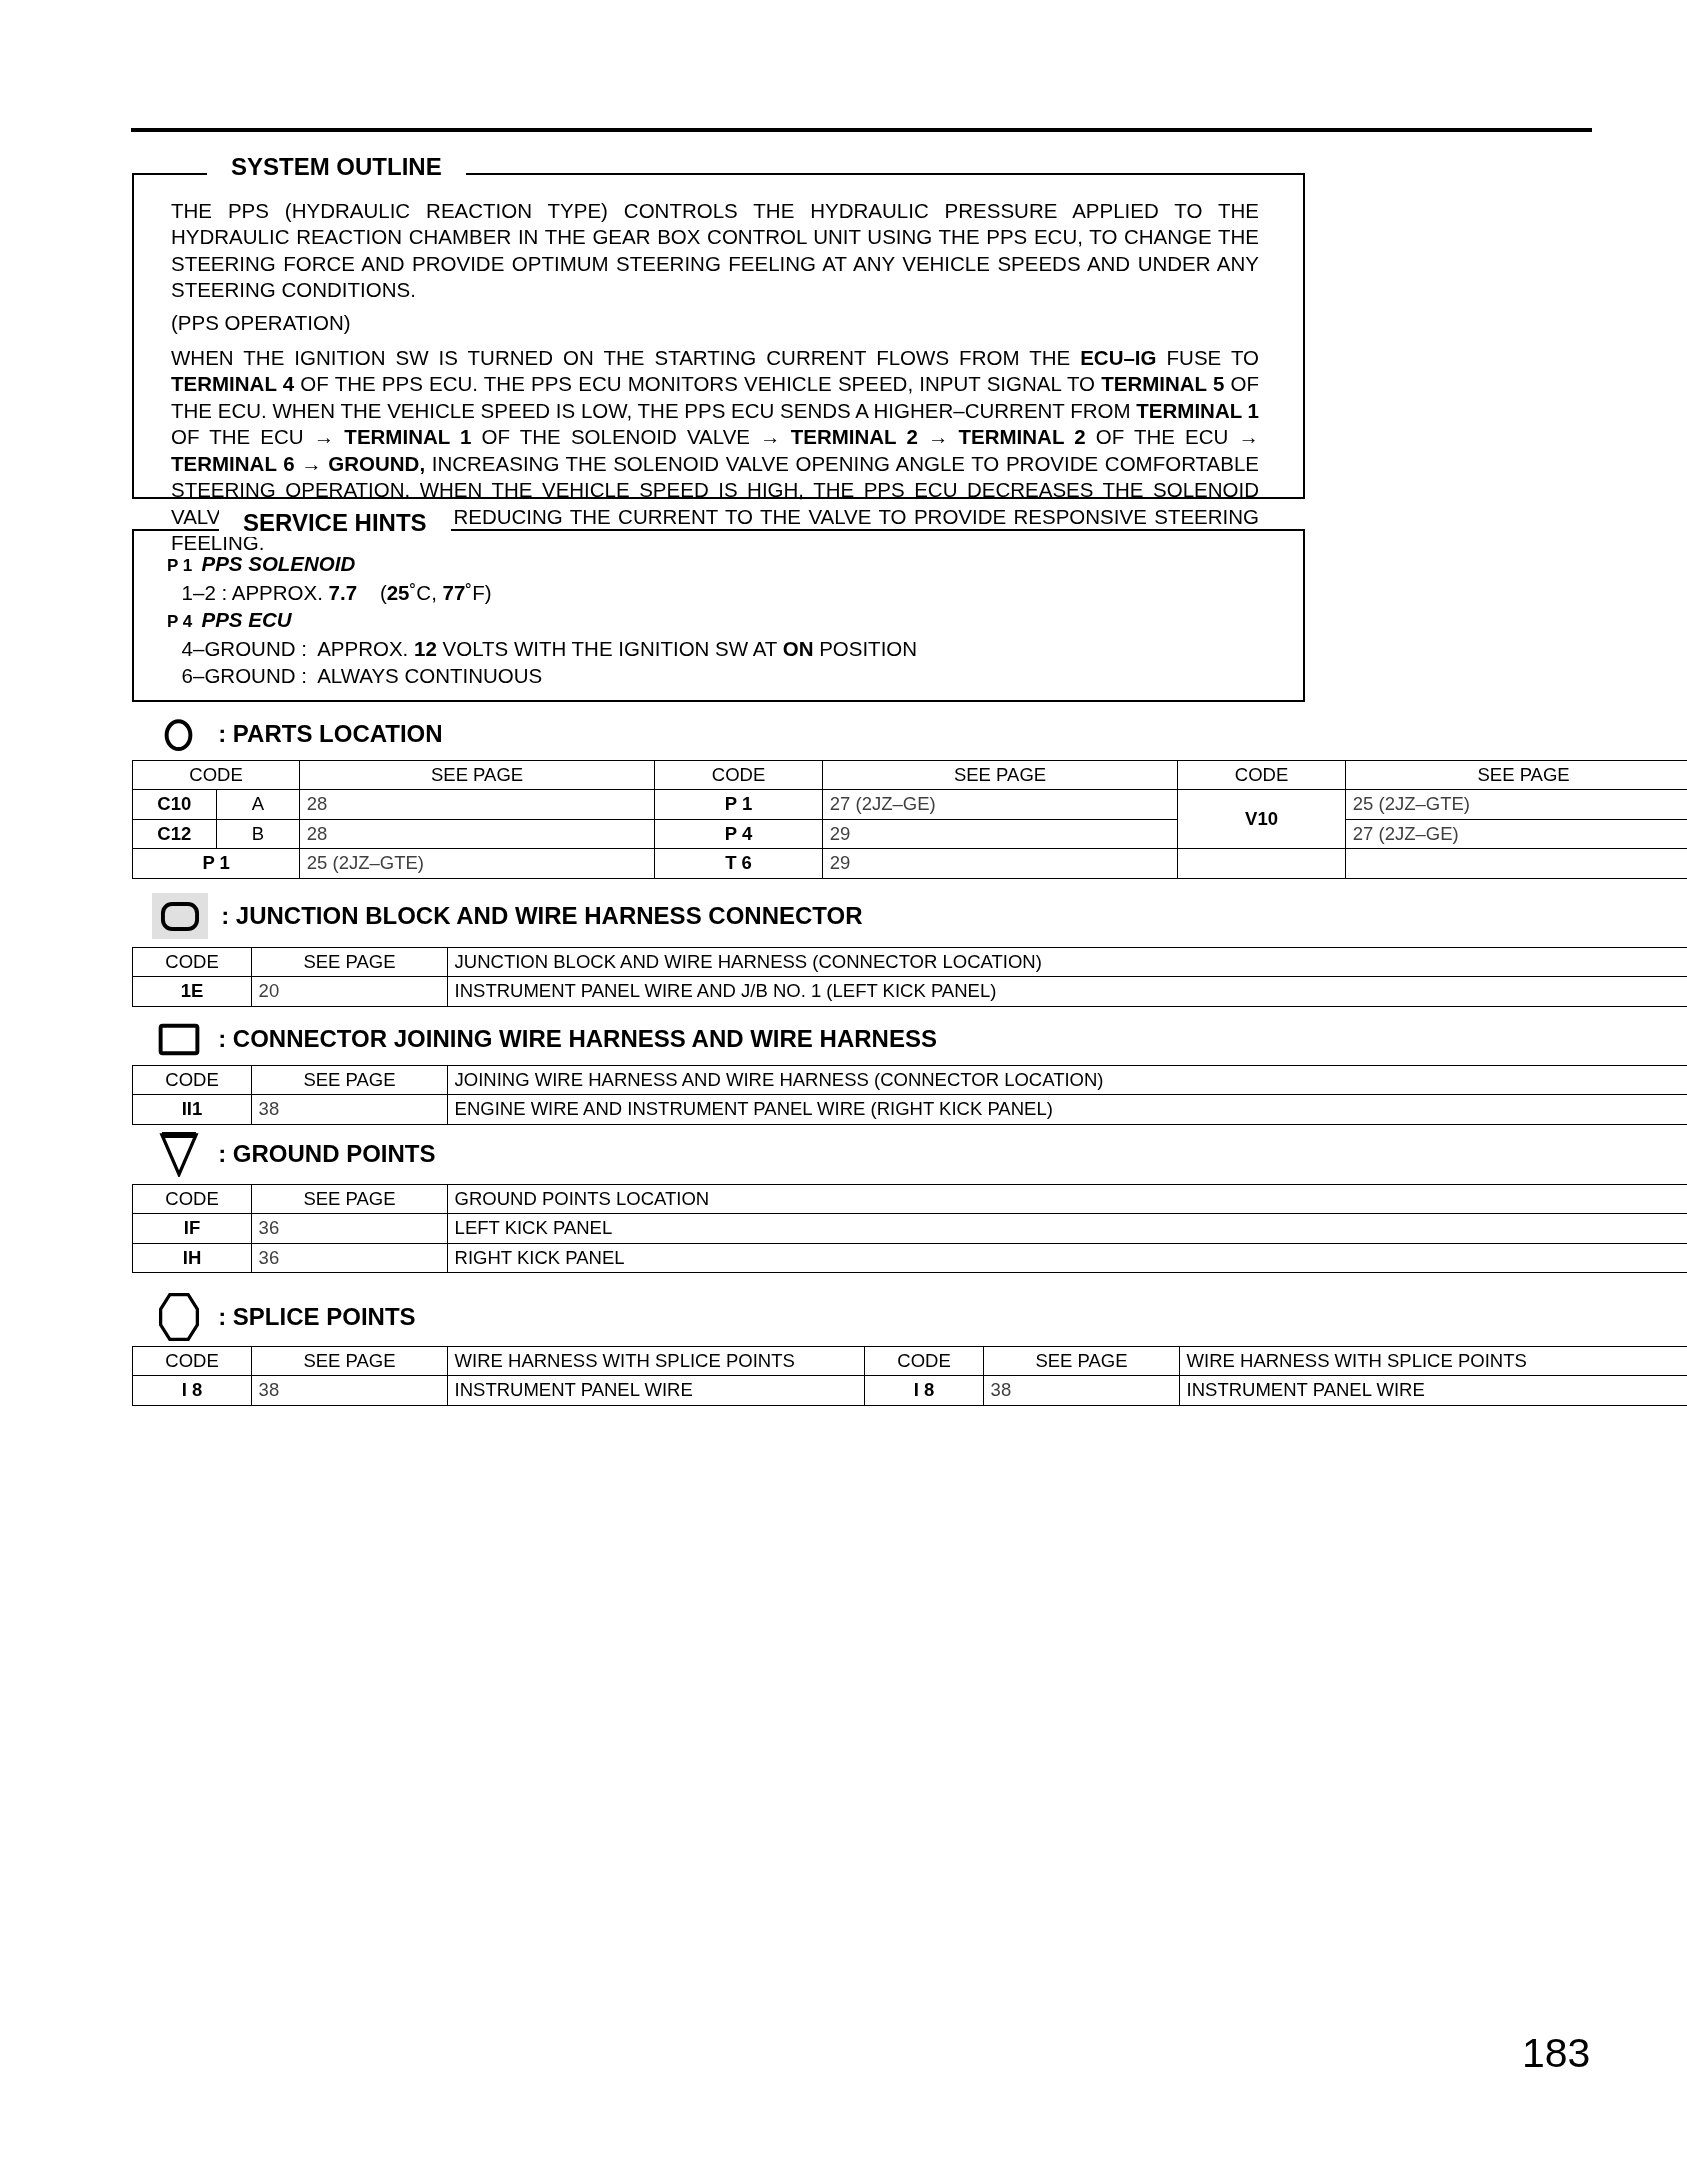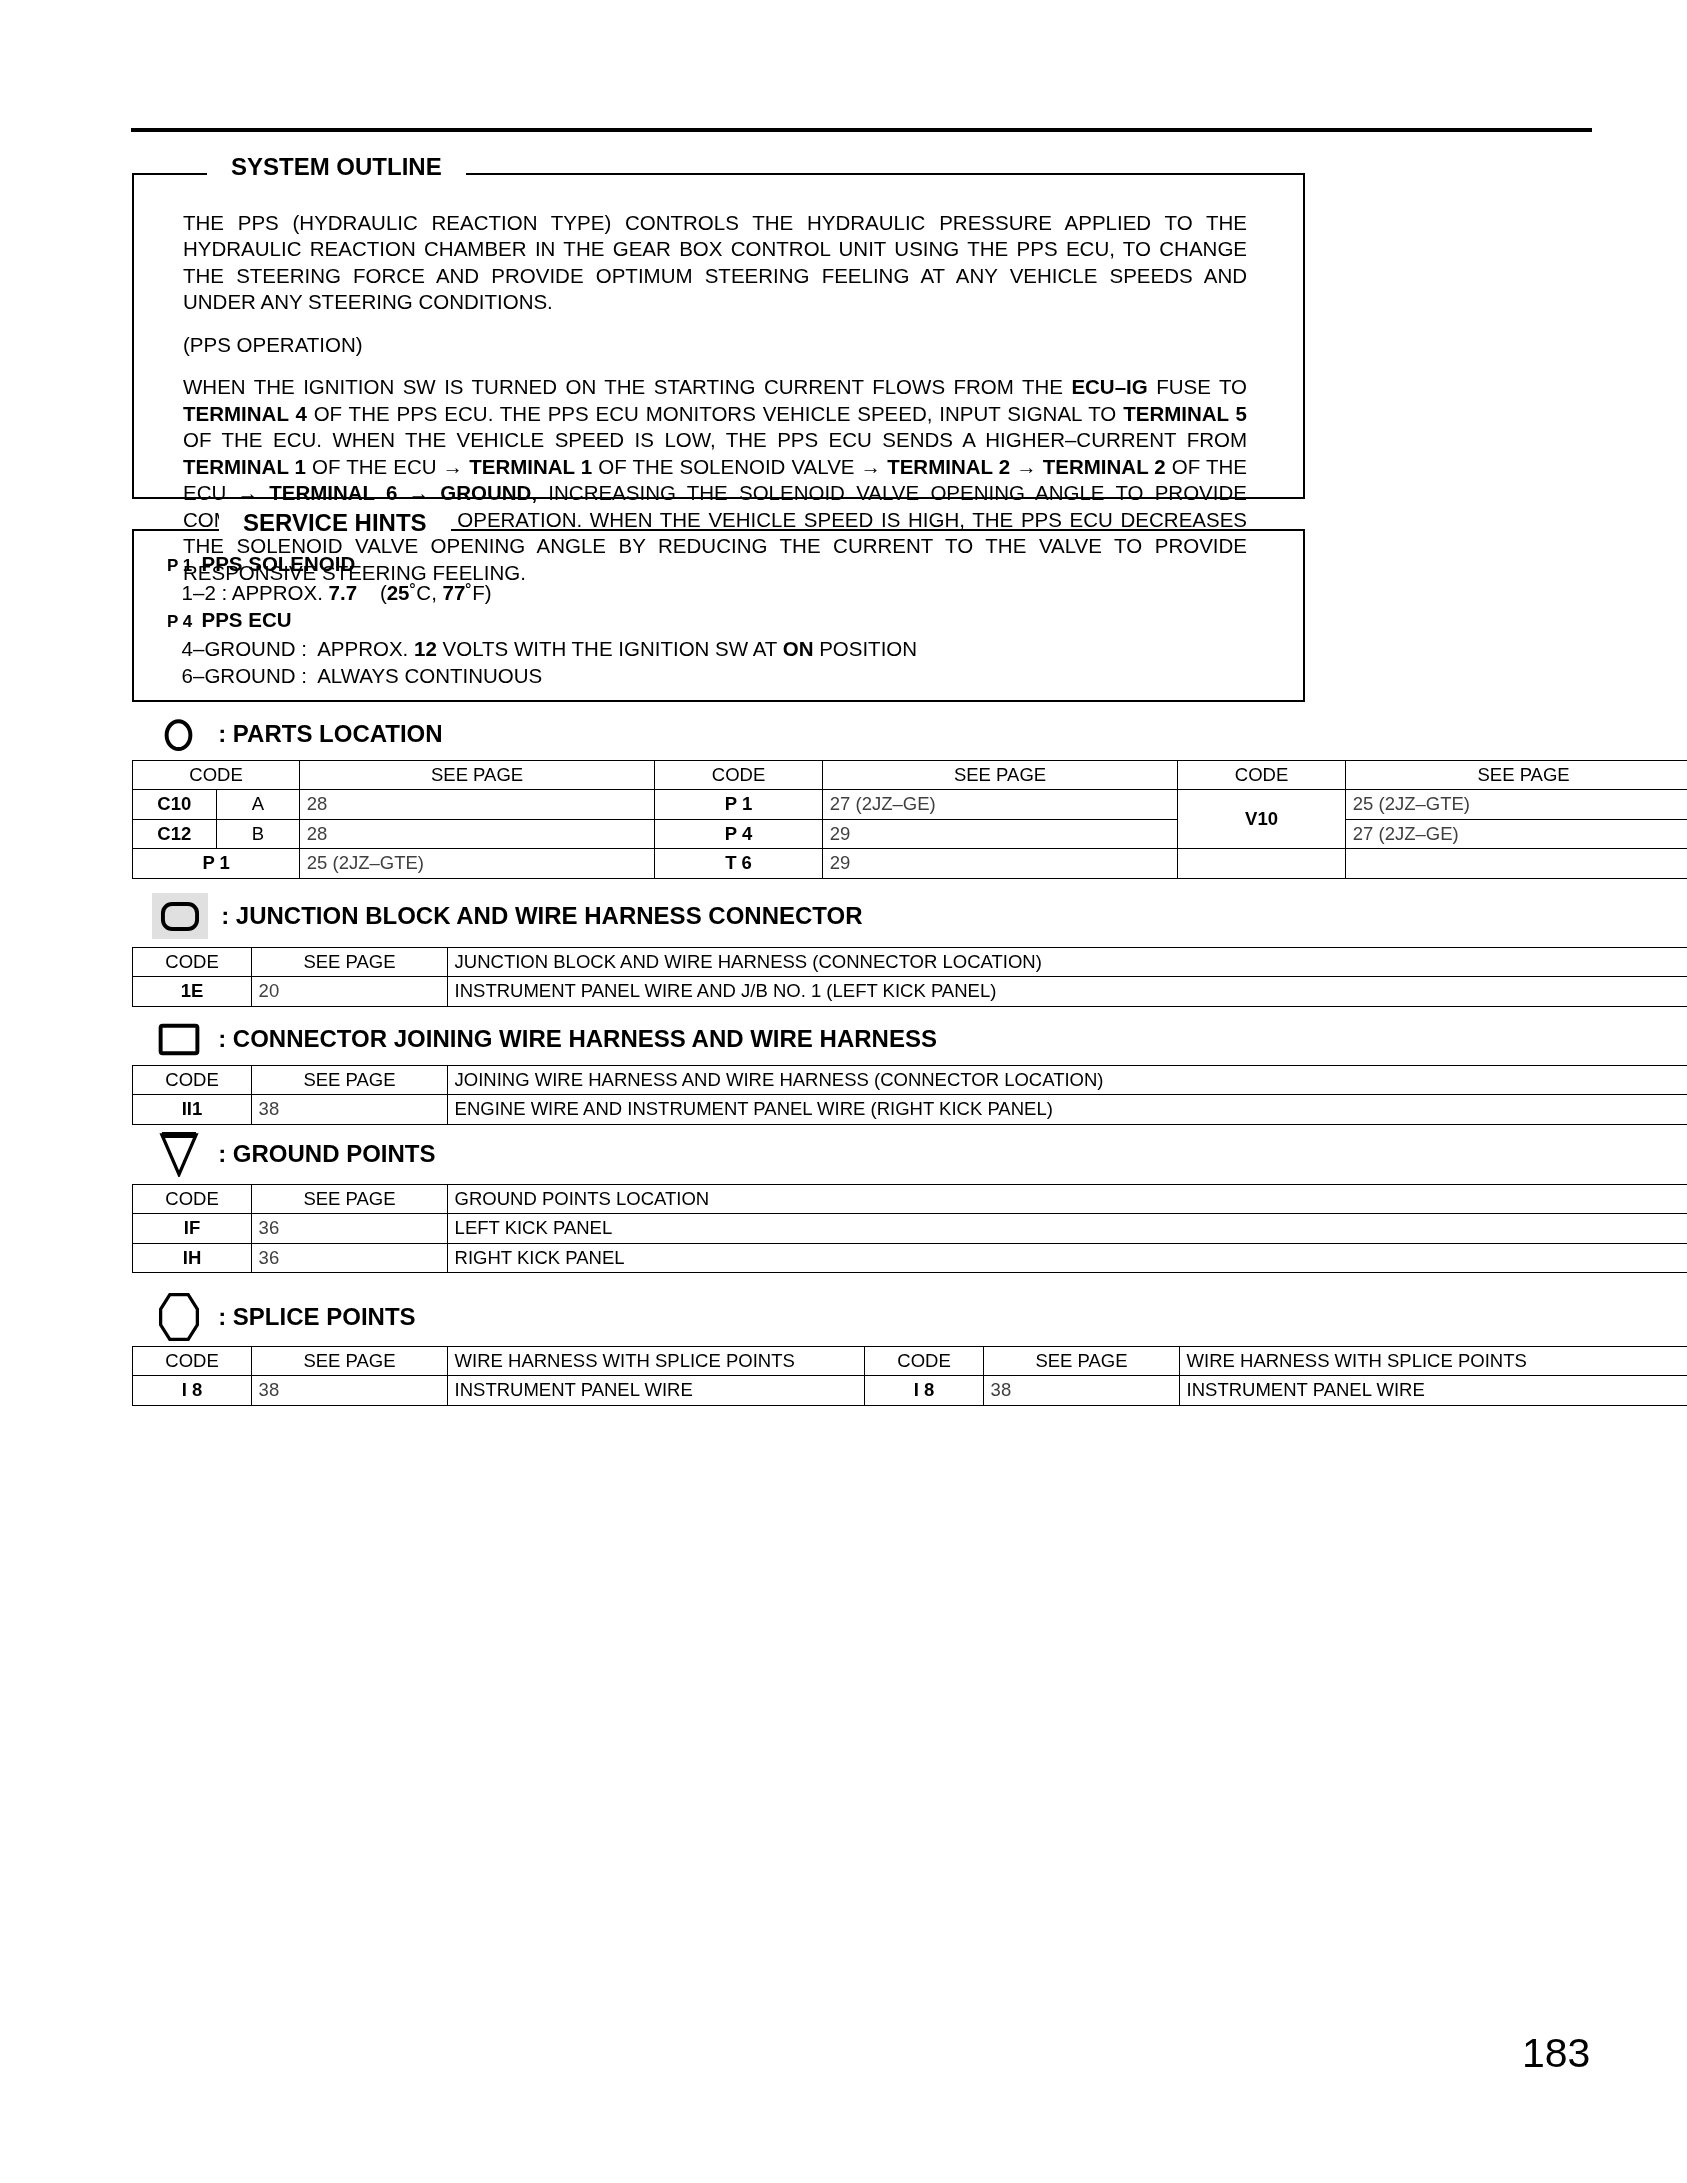--- a/index.html
+++ b/index.html
@@ -1,24 +1,24 @@
 <!DOCTYPE html>
 <html style="font-size:10.6px"><head>
 <meta charset="utf-8">
 <style>
   html, body { margin:0; padding:0; background:#ffffff; }
   body { width:1687px; height:2183px; position:relative; font-family:"Liberation Sans", sans-serif; color:#000; }
   .rule-top { position:absolute; left:131px; top:128px; width:1461px; height:4px; background:#000; }
   .box { position:absolute; left:132px; width:1173px; border:2px solid #000; box-sizing:border-box; }
   .box-title { position:absolute; background:#fff; padding:0 24px; font-weight:bold; font-size:24px; line-height:26.5px; }
-  .para { font-size:20.5px; line-height:26.5px; text-align:justify; margin:16px; }
+  .para { font-size:20.5px; line-height:26.5px; text-align:justify; margin:4px; }
   .para b { font-weight:bold; }
   .hint-line { font-size:20.5px; line-height:27px; white-space:pre; }
   .hint-code { font-size:17px; font-weight:bold; margin-right:9.3px; }
-  .hint-name { font-weight:bold; }
+  .hint-name { font-weight:bold;font-style:italic; }
   .sec-head { position:absolute; left:152px; display:flex; align-items:center; font-weight:bold; font-size:24px; }
   .sec-icon { width:53px; height:46px; display:flex; align-items:center; justify-content:center; margin-right:13.2px; }
   table.grid { position:absolute; left:132px; width:1570px; border-collapse:collapse; font-size:18.5px; }
   table.grid td { border:1.3px solid #000; height:28.4px; padding:0 6.6px; line-height:28.4px; }
   .c { text-align:center; }
   .b { font-weight:bold; }
   .link { color:#404040; }
   .page-num { position:absolute; left:1522px; top:2030px; font-size:41px; }
 </style>
 </head>

